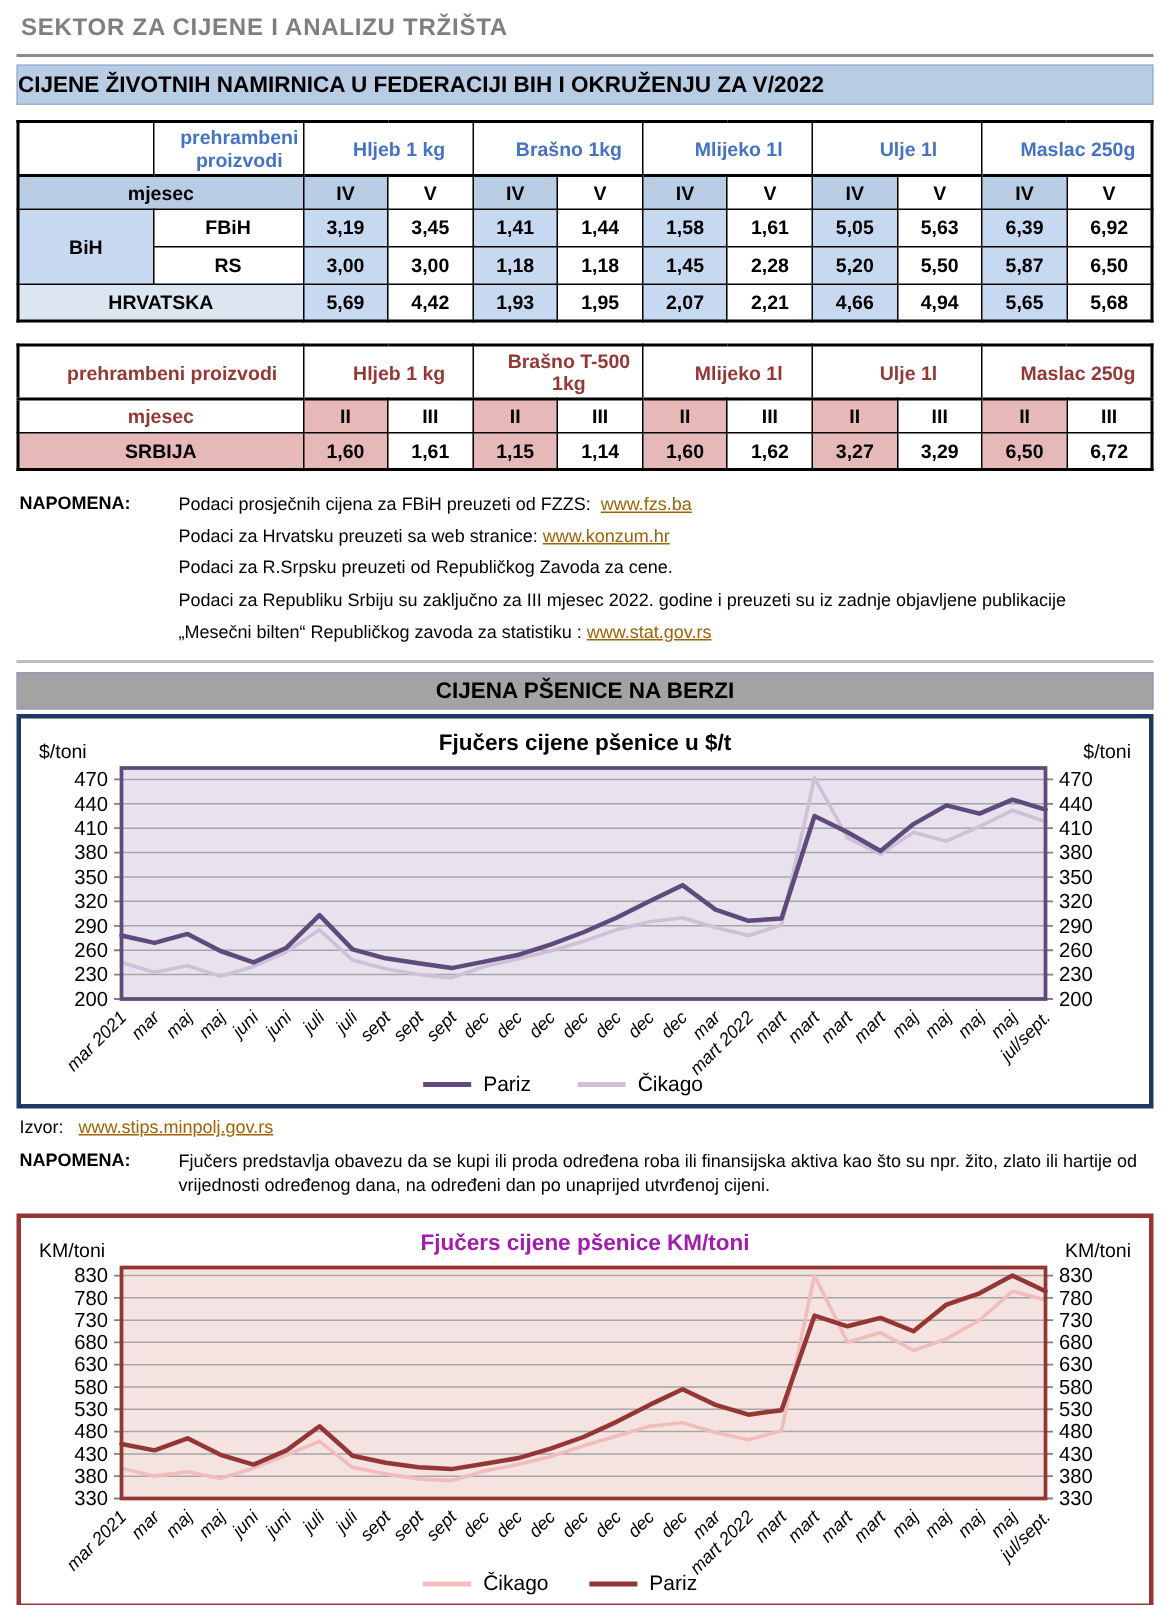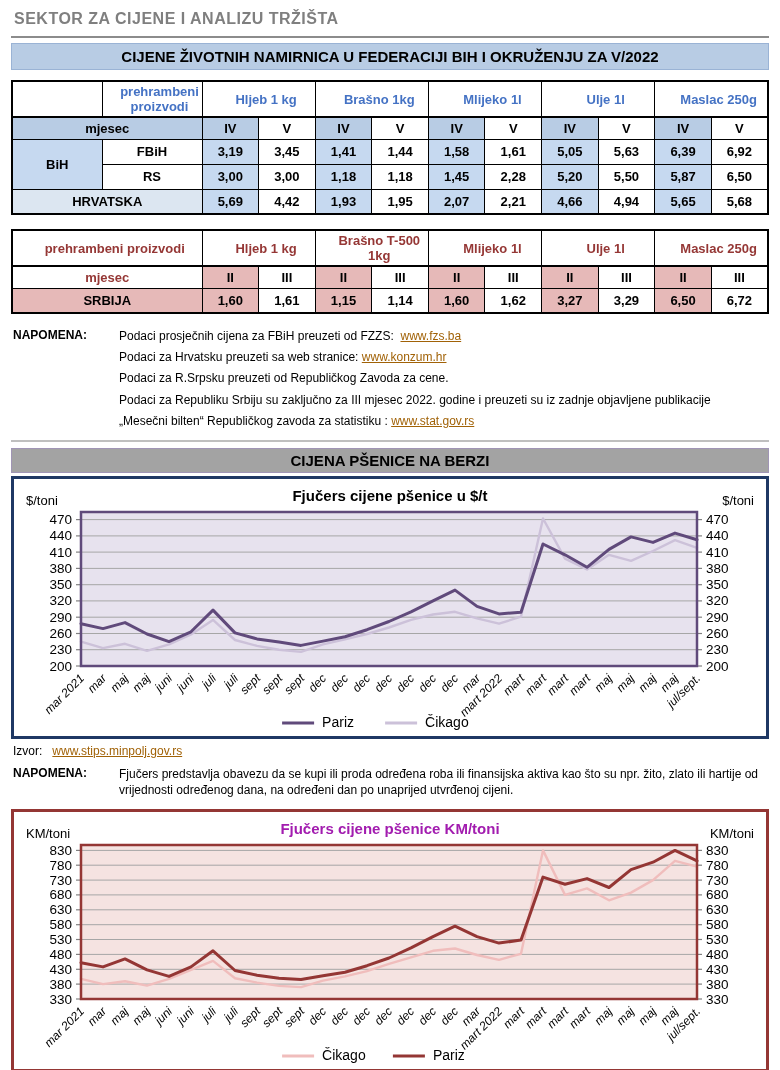--- a/index.html
+++ b/index.html
@@ -9,21 +9,21 @@
     font-family:"Liberation Sans","DejaVu Sans",sans-serif;
     color:#000;
   }
   .page { width:780px; padding:8px 11px 10px 11px; }
 
   .doc-header { font-size:16px; font-weight:bold; color:#7f7f7f; letter-spacing:.5px; padding:2px 2px 6px 3px; }
   .rule { border:none; border-top:2px solid #8c8c8c; margin:2px 0 5px 0; }
 
   .banner-blue {
     background:#b8cce4; border:1px solid #9ab3d5;
-    text-align:center; font-size:15px; font-weight:bold;
+    font-size:15px; font-weight:bold;
     padding:4px 0; margin:2px 0 10px 0;
   }
 
   table.pricetab { border-collapse:collapse; width:100%; table-layout:fixed; margin-bottom:14px; }
   table.pricetab td {
     border:1px solid #000; text-align:center; vertical-align:middle;
     font-size:13px; font-weight:bold; padding:2px 1px;
   }
   table.pricetab { border:2px solid #000; }
   table.pricetab tr.prodrow td { height:36px; border-bottom:2px solid #000;padding-left:16px; }

